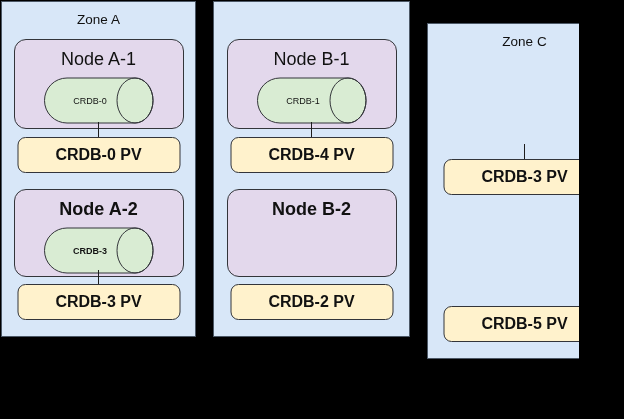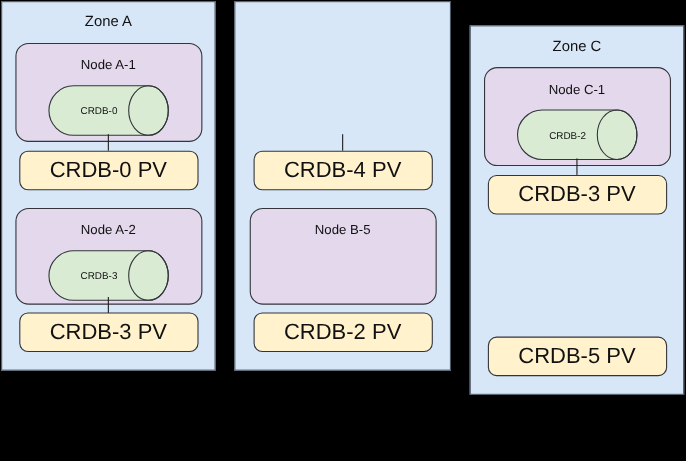--- a/index.html
+++ b/index.html
@@ -3,21 +3,21 @@
 <meta charset="utf-8">
 <style>
   html, body { margin: 0; padding: 0; }
   body {
     width: 624px; height: 419px;
     background: var(--background, #000);
     font-family: "Liberation Sans", sans-serif;
     color: var(--text, #111);
   }
   .stage {
-    position: relative; width: 624px; height: 419px;
+    position: relative; width: 579px; height: 419px;
     background: var(--background, #000); overflow: hidden;
   }
   .zone {
     position: absolute; top: 1px; height: 336px;
     background: var(--zone-fill, #d8e7f8);
     border: 1px solid var(--zone-border, #4c5866);
     box-sizing: border-box;
   }
   .zone-a { left: 1px;   width: 195px; }
   .zone-b { left: 213px; width: 197px; }
@@ -27,24 +27,24 @@
     text-align: center; font-size: 13.5px; line-height: 17px;
   }
   .node {
     position: absolute; left: 50%; transform: translateX(-50%);
     width: 170px;
     background: var(--node-fill, #e3d8ec);
     border: 1px solid var(--node-border, #33353a);
     border-radius: 12px; box-sizing: border-box;
   }
   .node-row1 { top: 37px;  height: 90px; }
-  .node-row2 { top: 187px; height: 88px; }
+  .node-row2 { top: 187px; height: 88px; font-weight: bold; }
   .node-label {
     position: absolute; top: 11px; left: 0; right: 0;
-    text-align: center; font-size: 12px; line-height: 17px;
+    text-align: center; font-size: 18px; line-height: 17px;
   }
   .pod {
     position: absolute; left: 50%; transform: translateX(-50%);
     top: 37px; width: 112px; height: 47px;
   }
   .pod-body, .pod-cap {
     fill: var(--pod-fill, #d9ecd3);
     stroke: var(--pod-border, #33353a);
     stroke-width: 1;
   }
@@ -56,21 +56,22 @@
   }
   .conn-row1 { top: 120px; height: 15px; }
   .conn-row2 { top: 268px; height: 15px; }
   .pv {
     position: absolute; left: 50%; transform: translateX(-50%);
     width: 163px; height: 36px;
     background: var(--pv-fill, #fff2cc);
     border: 1px solid var(--pv-border, #33353a);
     border-radius: 8px; box-sizing: border-box;
     display: flex; align-items: center; justify-content: center;
-    font-size: 20px;
+    font-size: 16px;
+    font-weight: bold;
   }
   .pv-row1 { top: 135px; }
   .pv-row2 { top: 282px; }
 </style>
 </head>
 <body>
 
 <div class="stage">
 
   <section class="zone zone-a">
@@ -94,39 +95,39 @@
         <ellipse class="pod-cap" cx="92" cy="23.5" rx="18" ry="22.5"></ellipse>
         <text class="pod-text" x="47" y="27" text-anchor="middle">CRDB-3</text>
       </svg>
     </div>
     <div class="connector conn-row2"></div>
     <div class="pv pv-row2">CRDB-3 PV</div>
   </section>
 
   <section class="zone zone-b">
 
+    <div class="node node-row1">
+      <div class="node-label">Node B-1</div>
+      <svg class="pod" viewBox="0 0 112 47">
+        <path class="pod-body" d="M24 1 H92 A18 22.5 0 0 1 92 46 H24 A22.5 22.5 0 0 1 24 1 Z"></path>
+        <ellipse class="pod-cap" cx="92" cy="23.5" rx="18" ry="22.5"></ellipse>
+        <text class="pod-text" x="47" y="27" text-anchor="middle">CRDB-1</text>
+      </svg>
+    </div>
     <div class="connector conn-row1"></div>
     <div class="pv pv-row1">CRDB-4 PV</div>
 
     <div class="node node-row2">
-      <div class="node-label">Node B-5</div>
+      <div class="node-label">Node B-2</div>
     </div>
     <div class="pv pv-row2">CRDB-2 PV</div>
   </section>
 
   <section class="zone zone-c">
     <div class="zone-label">Zone C</div>
 
-    <div class="node node-row1">
-      <div class="node-label">Node C-1</div>
-      <svg class="pod" viewBox="0 0 112 47">
-        <path class="pod-body" d="M24 1 H92 A18 22.5 0 0 1 92 46 H24 A22.5 22.5 0 0 1 24 1 Z"></path>
-        <ellipse class="pod-cap" cx="92" cy="23.5" rx="18" ry="22.5"></ellipse>
-        <text class="pod-text" x="47" y="27" text-anchor="middle">CRDB-2</text>
-      </svg>
-    </div>
     <div class="connector conn-row1"></div>
     <div class="pv pv-row1">CRDB-3 PV</div>
 
     <div class="pv pv-row2">CRDB-5 PV</div>
   </section>
 
 </div>
 
 </body></html>

